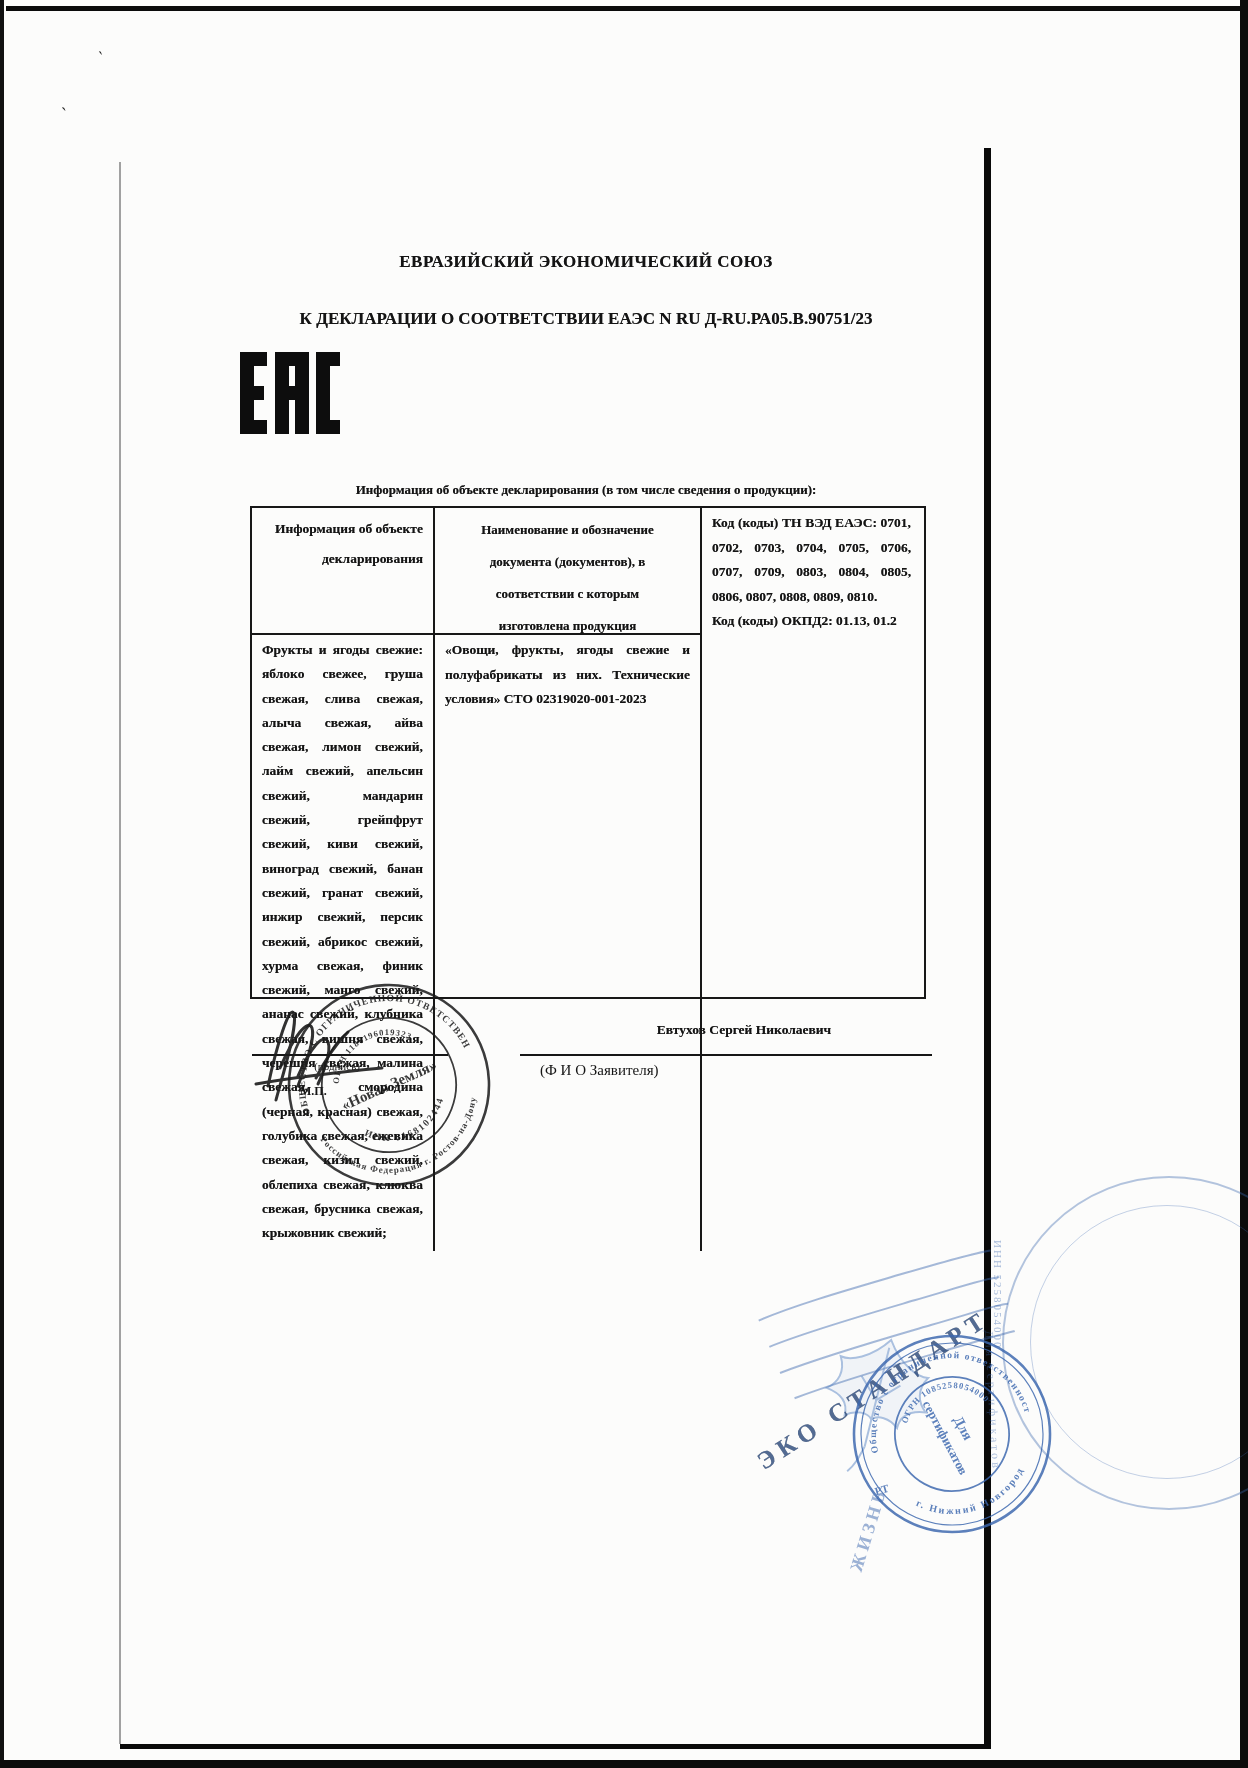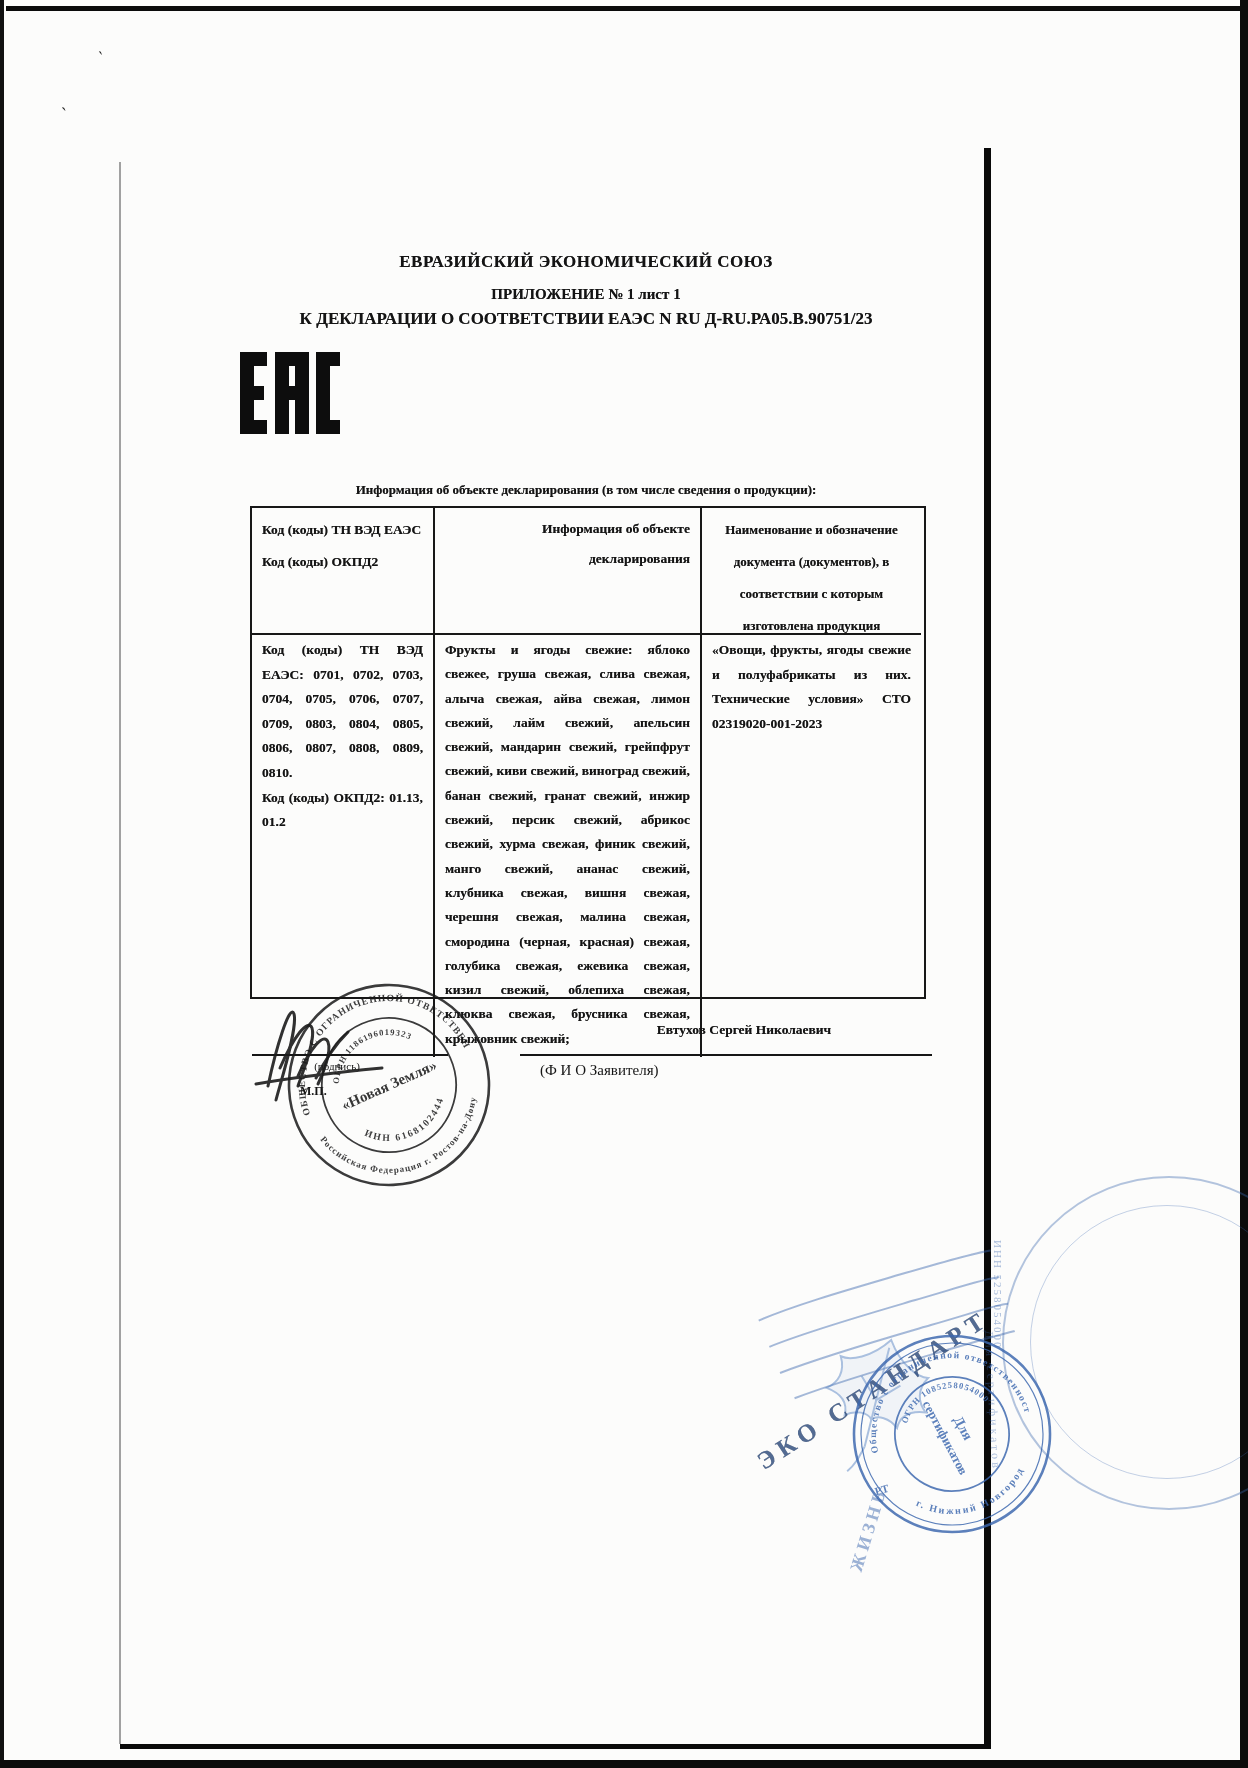--- a/index.html
+++ b/index.html
@@ -65,21 +65,20 @@
   <div class="abs frame-right-outer"></div>
   <div class="abs frame-bottom-outer"></div>
   <div class="abs frame-top"></div>
   <div class="abs page-edge-right"></div>
   <div class="abs page-edge-bottom"></div>
   <div class="abs page-edge-left"></div>
   <div class="abs speck" style="left:96px;top:48px;transform:rotate(15deg);">`</div>
   <div class="abs speck" style="left:60px;top:104px;transform:rotate(10deg);">`</div>
 
   <div class="abs h-center t1 ink">ЕВРАЗИЙСКИЙ ЭКОНОМИЧЕСКИЙ СОЮЗ</div>
-  <div class="abs h-center t2 ink">ПРИЛОЖЕНИЕ № 1 лист 1</div>
   <div class="abs h-center t3 ink">К ДЕКЛАРАЦИИ О СООТВЕТСТВИИ ЕАЭС N RU Д-RU.РА05.В.90751/23</div>
 
   <svg class="abs" style="left:240px;top:352px;" width="100" height="82" viewBox="0 0 100 82">
     <g fill="#0d0d0d">
       <rect x="0" y="0" width="14" height="82"></rect>
       <rect x="0" y="0" width="27" height="14"></rect>
       <rect x="0" y="34" width="24" height="14"></rect>
       <rect x="0" y="68" width="27" height="14"></rect>
       <rect x="35" y="0" width="14" height="82"></rect>
       <rect x="55" y="0" width="14" height="82"></rect>
@@ -87,24 +86,20 @@
       <rect x="35" y="34" width="34" height="14"></rect>
       <rect x="76" y="0" width="14" height="82"></rect>
       <rect x="76" y="0" width="24" height="14"></rect>
       <rect x="76" y="68" width="24" height="14"></rect>
     </g>
   </svg>
 
   <div class="abs h-center caption ink">Информация об объекте декларирования (в том числе сведения о продукции):</div>
 
   <div class="abs decl-table ink">
-    <div class="cell hcell hc1">
-      <div>Код (коды) ТН ВЭД ЕАЭС</div>
-      <div>Код (коды) ОКПД2</div>
-    </div>
     <div class="cell hcell hc2">Информация об объекте декларирования</div>
     <div class="cell hcell hc3">
       <div>Наименование и обозначение</div>
       <div>документа (документов), в</div>
       <div>соответствии с которым</div>
       <div>изготовлена продукция</div>
     </div>
     <div class="cell bcell bc1">
       <p>Код (коды) ТН ВЭД ЕАЭС: 0701, 0702, 0703, 0704, 0705, 0706, 0707, 0709, 0803, 0804, 0805, 0806, 0807, 0808, 0809, 0810.</p>
       <p>Код (коды) ОКПД2: 01.13, 01.2</p>

